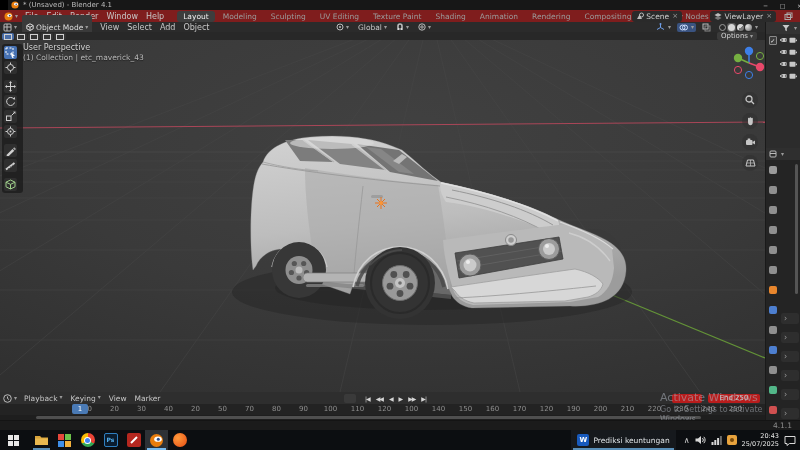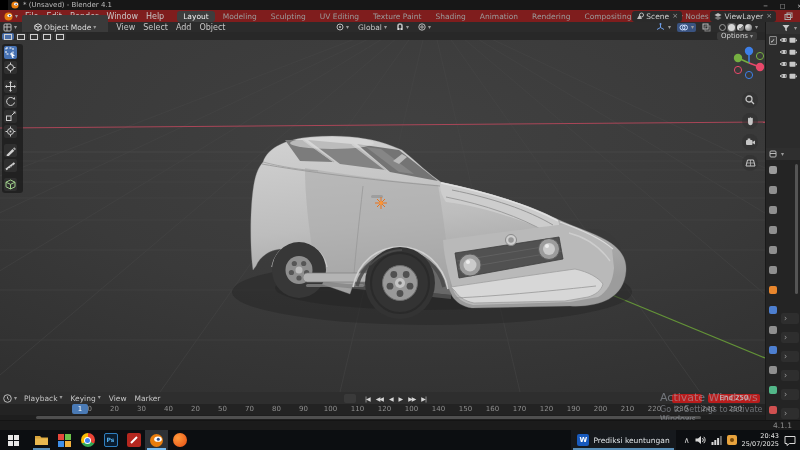--- a/index.html
+++ b/index.html
@@ -14,21 +14,21 @@
   
   #topbar{left:0;top:10px;width:800px;height:12px;background:#7f1d1d;display:flex;align-items:center;white-space:nowrap}
   .menu{font-size:8px;color:#c6c6c6;padding:0 4px;cursor:default}
   .ws{font-size:7.5px;color:#9b9b9b;padding:1px 6px;border-radius:3px;margin:0 1px}
   .ws.active{background:#3d3d3d;color:#ededed}
   .pill{display:flex;align-items:center;background:#2a2a2a;border-radius:3px;padding:1px 4px;font-size:7.5px;color:#cfcfcf;margin-left:4px}
   .mini-x{font-size:7px;color:#9a9a9a;margin-left:3px}
   
   #vphdr{left:0;top:22px;width:765px;height:10px;background:#2b2b2b;display:flex;align-items:center;white-space:nowrap}
   .hbtn{display:flex;align-items:center;padding:8px 3px;color:#c9c9c9;font-size:8px}
-  .modepill{display:flex;align-items:center;background:#3a3a3a;border-radius:2px;padding:0 12px;height:24px;font-size:7.5px;color:#dedede;margin-left:2px}
+  .modepill{display:flex;align-items:center;background:#3a3a3a;border-radius:2px;padding:0 4px;height:24px;font-size:7.5px;color:#dedede;margin-left:2px}
   .icongrp{display:flex;align-items:center;gap:1px;padding:0 2px}
   .sphere{width:7px;height:7px;border-radius:50%}
   
   #toolhdr{left:0;top:32px;width:765px;height:8px;background:#282828;display:flex;align-items:flex-end}
   .selmode{width:12px;height:7px;border-radius:2px;background:#353535;margin-right:1px;display:flex;align-items:center;justify-content:center}
   .selmode.active{background:#4a6ea8}
   .selmode i{display:block;width:6px;height:4px;border:1px solid #d0d0d0}
   #optionsbtn{margin-left:auto;margin-right:8px;display:flex;align-items:center;font-size:7px;color:#d5d5d5;background:#3a3a3a;border-radius:2px;padding:0 4px;height:8px}
   
   #viewport{left:0;top:40px;width:765px;height:352px;overflow:hidden}
@@ -439,20 +439,24 @@
     </span>
     <span class="tool gapup">
       <svg width="11" height="11">
           <path d="M5.5,1 L10,3.2 V7.8 L5.5,10 L1,7.8 V3.2 Z" fill="none" stroke="#9fd08a"></path>
           <path d="M1,3.2 L5.5,5.4 L10,3.2 M5.5,5.4 V10" stroke="#9fd08a" fill="none"></path>
         </svg>
     </span>
   </div>
 
   
+  <div id="vp-overlay-text" class="abs">
+    <div>User Perspective</div>
+    <div class="l2">(1) Collection | etc_maverick_43</div>
+  </div>
 
   
   <div class="abs" style="left:730px;top:4px">
     <svg width="38" height="38">
       <line x1="19" y1="19" x2="19" y2="7" stroke="#3d7fe8" stroke-width="1.5"></line>
       <line x1="19" y1="19" x2="30" y2="23" stroke="#e8486a" stroke-width="1.5"></line>
       <line x1="19" y1="19" x2="8" y2="14" stroke="#76b041" stroke-width="1.5"></line>
       <circle cx="19" cy="7" r="4.2" fill="#3d7fe8"></circle>
       <circle cx="30" cy="23" r="4.2" fill="#e8486a"></circle>
       <circle cx="8" cy="14" r="4.2" fill="#76b041"></circle>

